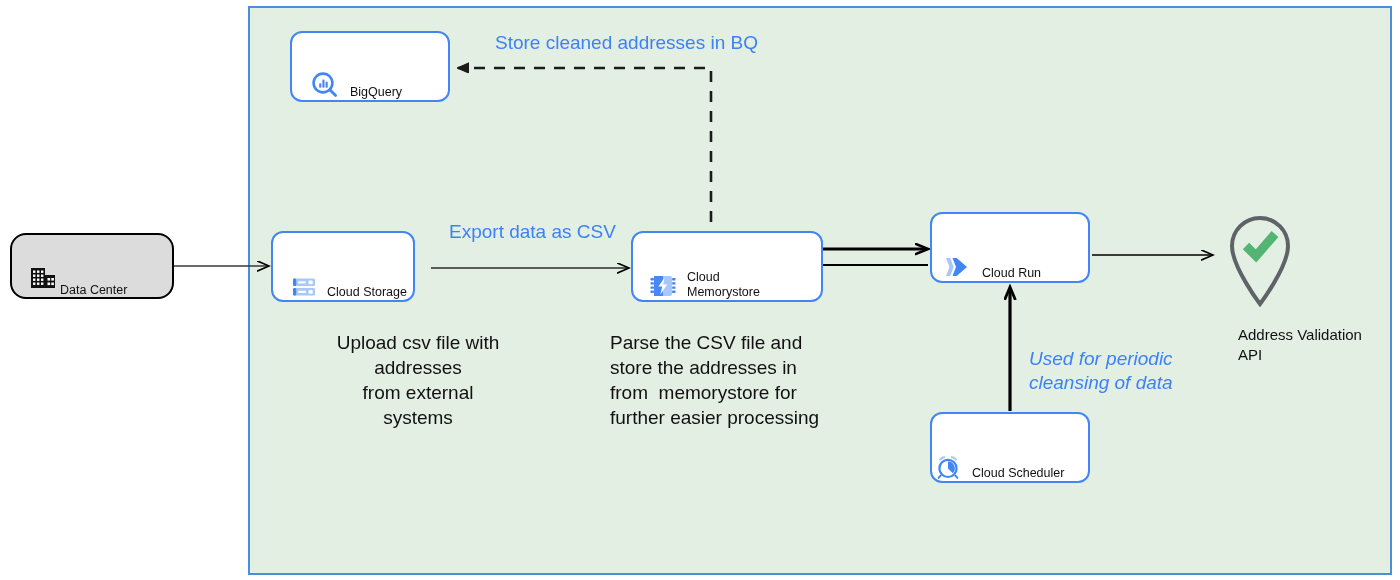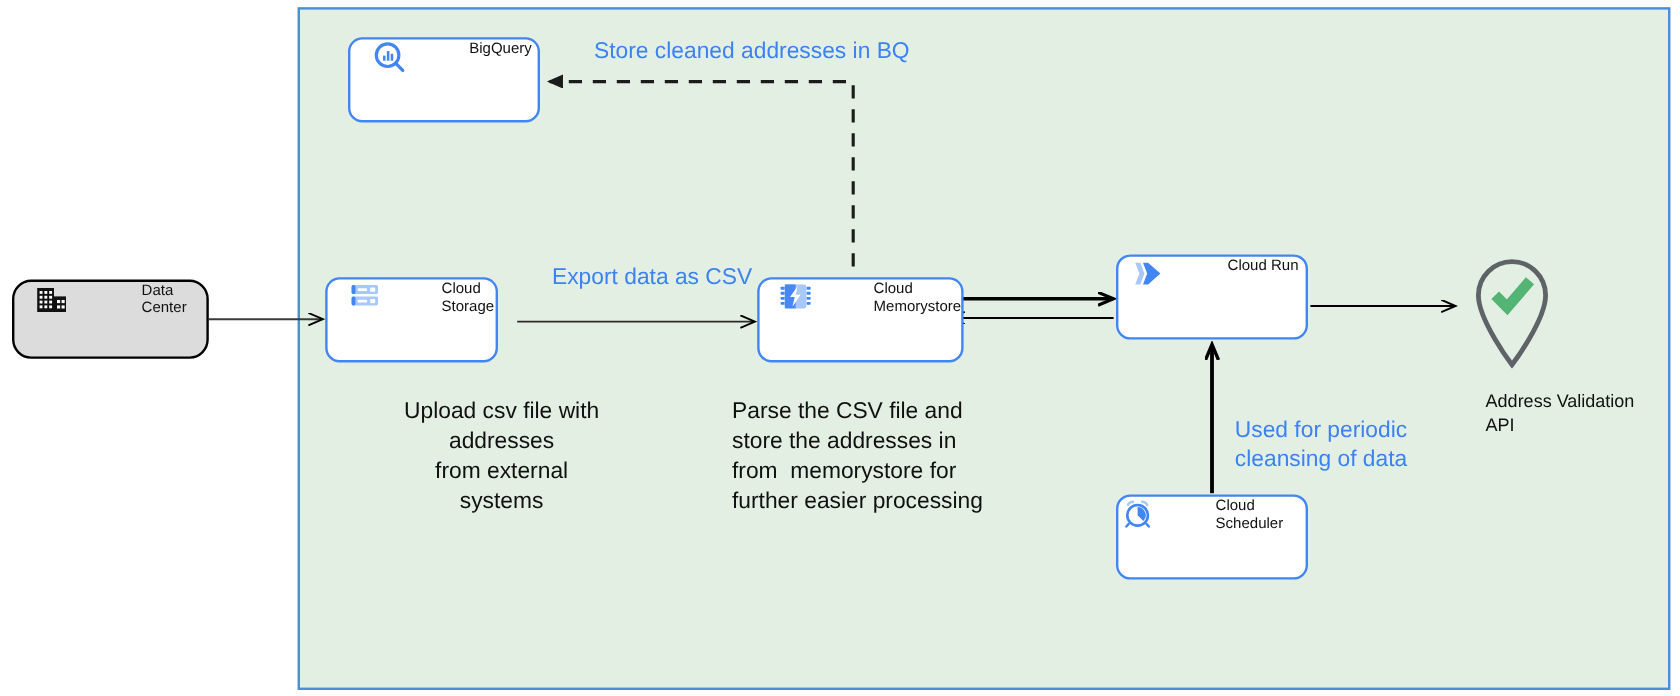--- a/index.html
+++ b/index.html
@@ -3,32 +3,32 @@
 <meta charset="utf-8">
 <style>
   html,body{margin:0;padding:0;background:#ffffff;}
   body{
     width:1400px;height:580px;position:relative;overflow:hidden;
     font-family:"Liberation Sans","DejaVu Sans",sans-serif;
     color:#000000;
   }
   #stage{position:absolute;inset:0;width:1400px;height:580px;}
   svg.layer{position:absolute;left:0;top:0;width:1400px;height:580px;overflow:visible;}
-  .node{position:absolute;box-sizing:border-box;display:flex;align-items:flex-start;gap:41px;}
+  .node{position:absolute;box-sizing:border-box;display:flex;align-items:flex-end;}
   .gcp-node{
     background:#ffffff;border:2px solid #4285f4;border-radius:12px;
   }
   .gcp-node .ico{flex:0 0 auto;display:flex;align-items:center;justify-content:center;}
   .gcp-node .lbl{
     font-size:12.5px;line-height:15px;color:#111111;margin-left:10px;
   }
   .dc-node{
     background:#dcdcdc;border:2px solid #000000;border-radius:16px;
   }
-  .dc-node .lbl{font-size:12.5px;color:#111111;margin-left:19px;}
+  .dc-node .lbl{font-size:12.5px;color:#111111;margin-left:2px;}
   .free-text{
     position:absolute;font-size:19px;line-height:25px;color:#111111;
     white-space:pre-wrap;
   }
   .edge-label{
     position:absolute;font-size:19px;line-height:24px;color:#3b82f6;white-space:nowrap;
   }
   .pin-label{
     position:absolute;font-size:15px;line-height:20px;color:#111111;width:150px;
   }
@@ -139,21 +139,21 @@
         <circle cx="13" cy="13" r="9.4" fill="none" stroke="#4285f4" stroke-width="2.6"></circle>
         <rect x="9.2" y="13.4" width="2.1" height="4.2" fill="#4285f4"></rect>
         <rect x="12.4" y="9.6" width="2.1" height="8" fill="#4285f4"></rect>
         <rect x="15.6" y="11.8" width="2.1" height="5.8" fill="#4285f4"></rect>
         <line x1="19.8" y1="19.8" x2="25.6" y2="25.6" stroke="#4285f4" stroke-width="2.8" stroke-linecap="round"></line>
       </svg>
     </span>
     <span class="lbl">BigQuery</span>
   </div>
 
-  <div class="node gcp-node" style="left:631px;top:231px;width:172px;height:71px;padding-left:16px;">
+  <div class="node gcp-node" style="left:631px;top:231px;width:192px;height:71px;padding-left:16px;">
     <span class="ico">
       <svg width="28" height="28" viewBox="0 0 28 28">
         <g fill="#4285f4">
           <rect x="1.5" y="6" width="3.4" height="2.4" rx="0.6"></rect>
           <rect x="1.5" y="10.2" width="3.4" height="2.4" rx="0.6"></rect>
           <rect x="1.5" y="14.4" width="3.4" height="2.4" rx="0.6"></rect>
           <rect x="1.5" y="18.6" width="3.4" height="2.4" rx="0.6"></rect>
           <rect x="23.1" y="6" width="3.4" height="2.4" rx="0.6"></rect>
           <rect x="23.1" y="10.2" width="3.4" height="2.4" rx="0.6"></rect>
           <rect x="23.1" y="14.4" width="3.4" height="2.4" rx="0.6"></rect>
@@ -197,23 +197,23 @@
   <div style="position:absolute;left:1218px;top:205px;width:84px;height:102px;">
     <svg width="84" height="102" viewBox="0 0 84 102">
       <path d="M42 99 C42 99 14 62 14 41 A28 28 0 0 1 70 41 C70 62 42 99 42 99 Z" fill="none" stroke="#5f6368" stroke-width="4"></path>
       <path d="M28 41 L38 51 L57 29" fill="none" stroke="#54b473" stroke-width="9" stroke-linecap="butt" stroke-linejoin="miter"></path>
     </svg>
   </div>
   <div class="pin-label" style="left:1238px;top:325px;">Address Validation API</div>
 
   <div class="edge-label" style="left:495px;top:31px;">Store cleaned addresses in BQ</div>
 
-  <div class="edge-label" style="left:460px;top:220px;">Export data as CSV</div>
-
-  <div class="edge-label" style="left:1029px;top:347px;">
+  <div class="edge-label" style="left:449px;top:220px;">Export data as CSV</div>
+
+  <div class="edge-label" style="left:1029px;top:347px;font-style:italic;">
     <div>Used for periodic</div>
     <div>cleansing of data</div>
   </div>
 
   <div class="free-text" style="left:268px;top:330px;width:300px;text-align:center;">Upload csv file with
 addresses
 from external
 systems</div>
 
   <div class="free-text" style="left:610px;top:330px;width:330px;">Parse the CSV file and

